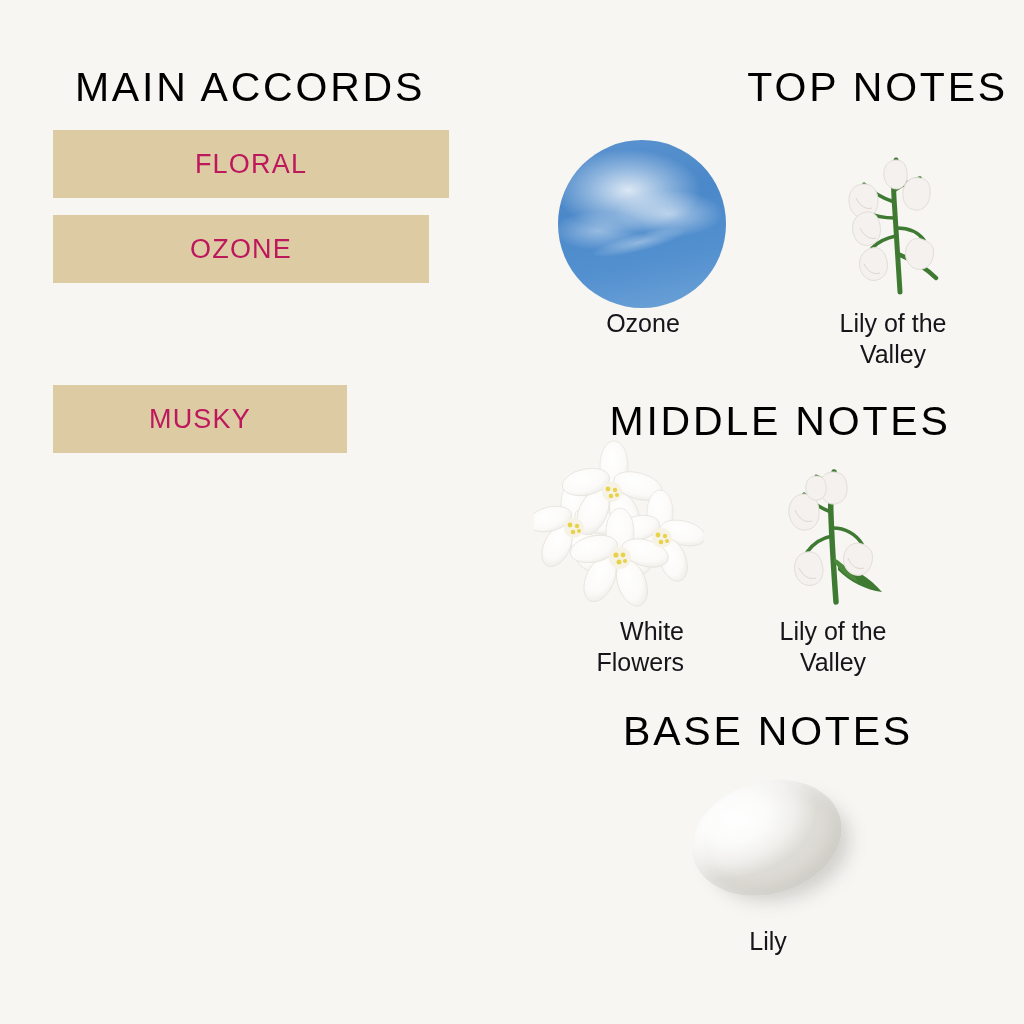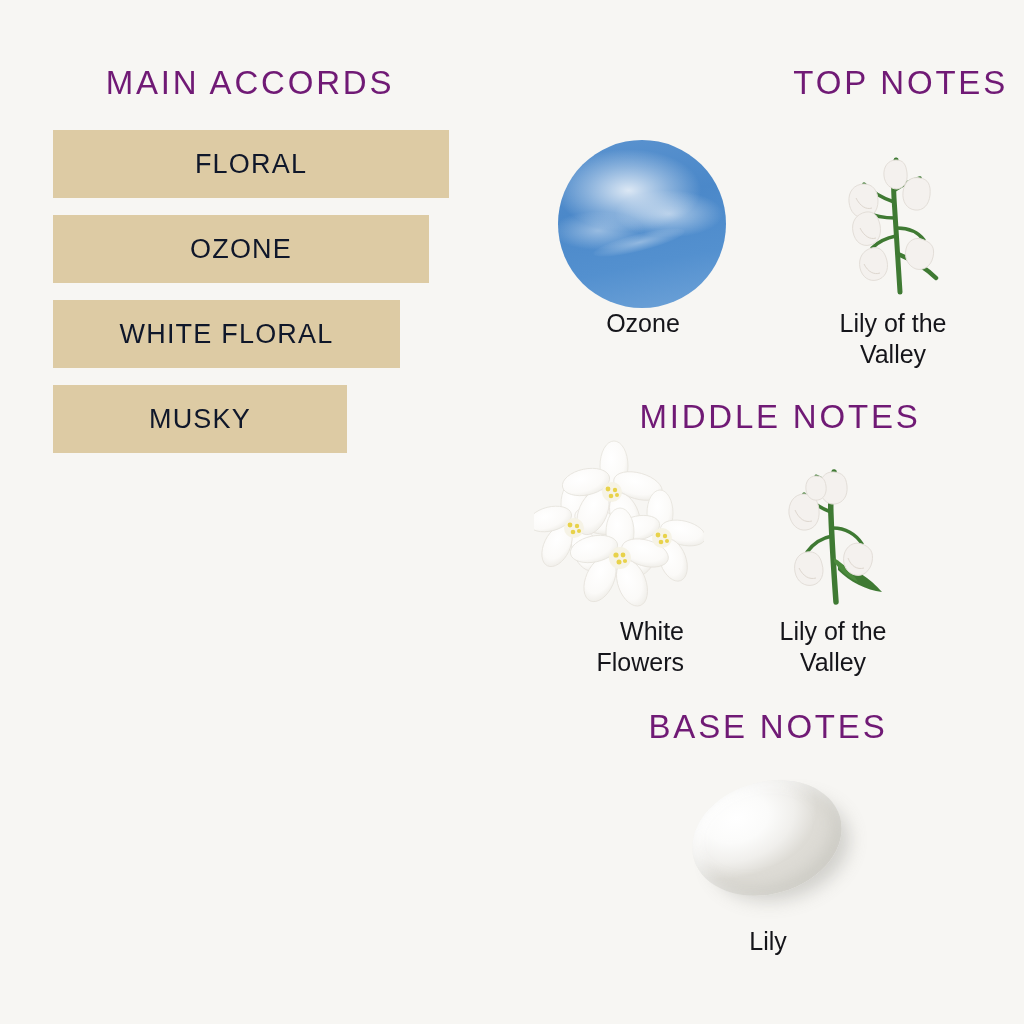--- a/index.html
+++ b/index.html
@@ -17,41 +17,41 @@
   }
   #stage {
     position: relative;
     width: 1024px;
     height: 1024px;
   }
 
   
   .section-title {
     position: absolute;
-    color: #701a75;
-    font-size: 33px;
+    color: #000000;
+    font-size: 41px;
     font-weight: 400;
     letter-spacing: 2.8px;
     white-space: nowrap;
     text-align: center;
   }
 
   
   #accords-title { left: 0; top: 64px; width: 500px; }
   .accord-bar {
     position: absolute;
     left: 53px;
     height: 68px;
     background: #ddcba4;
     display: flex;
     align-items: center;
     justify-content: center;
   }
   .accord-label {
-    color: #0f172a;
+    color: #be185d;
     font-size: 27px;
     letter-spacing: 1.2px;
     white-space: nowrap;
   }
 
   
   .note-group {
     position: absolute;
     display: flex;
     justify-content: center;
@@ -129,23 +129,20 @@
   <div class="section-title" id="accords-title">MAIN ACCORDS</div>
 
   <div class="accord-bar" style="top:130px; width:396px;">
     <span class="accord-label">FLORAL</span>
   </div>
 
   <div class="accord-bar" style="top:215px; width:376px;">
     <span class="accord-label">OZONE</span>
   </div>
 
-  <div class="accord-bar" style="top:300px; width:347px;">
-    <span class="accord-label">WHITE FLORAL</span>
-  </div>
 
   <div class="accord-bar" style="top:385px; width:294px;">
     <span class="accord-label">MUSKY</span>
   </div>
 
   <div class="section-title" style="left:496px; top:64px; width:512px;text-align:right;">TOP NOTES</div>
 
   <div class="note-group" style="left:512px; top:132px; width:512px; gap:80px;">
 
     <div class="note">

